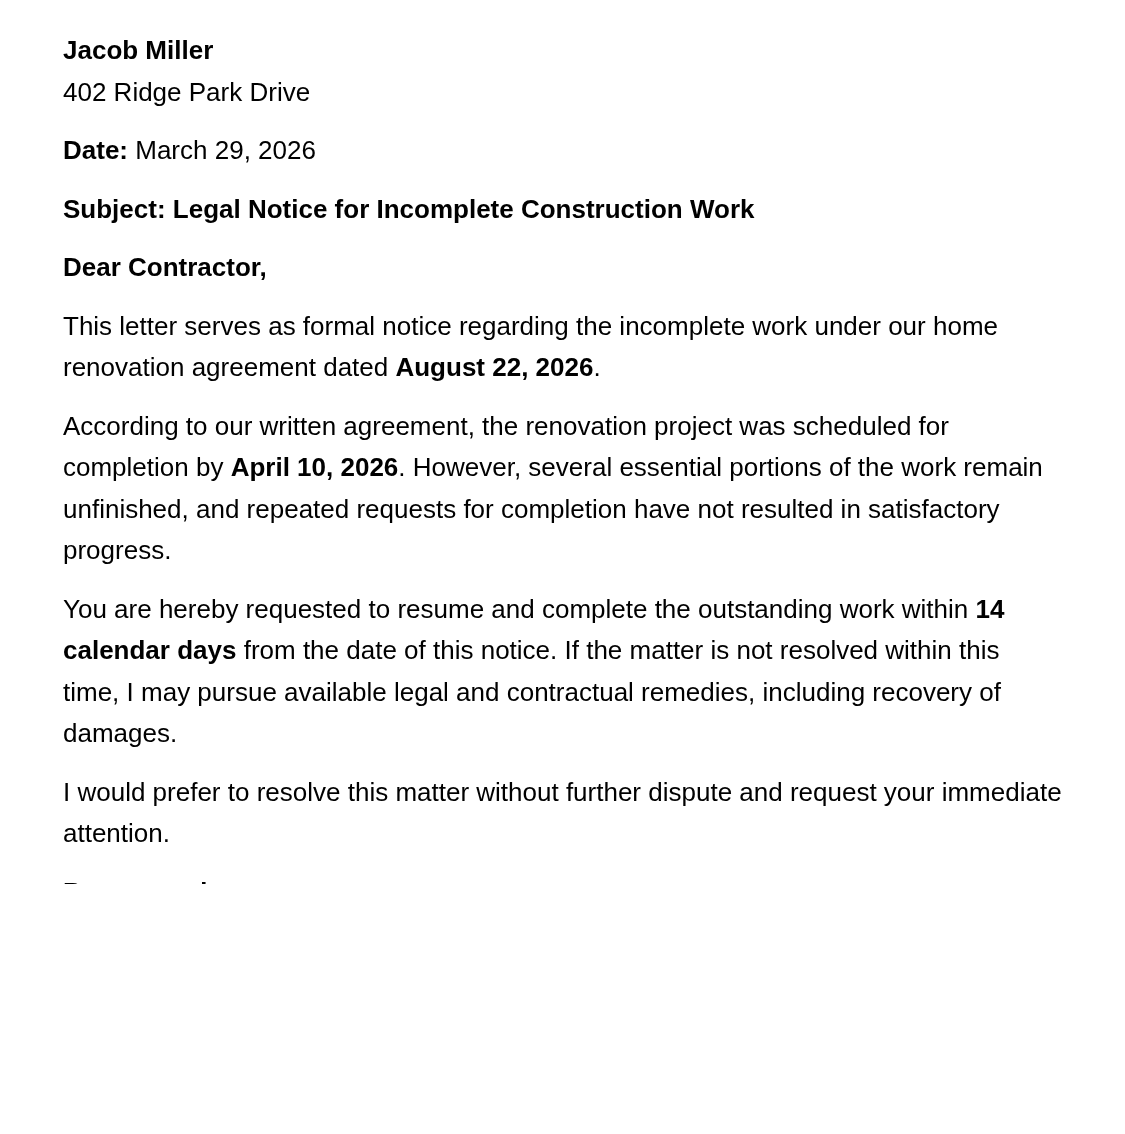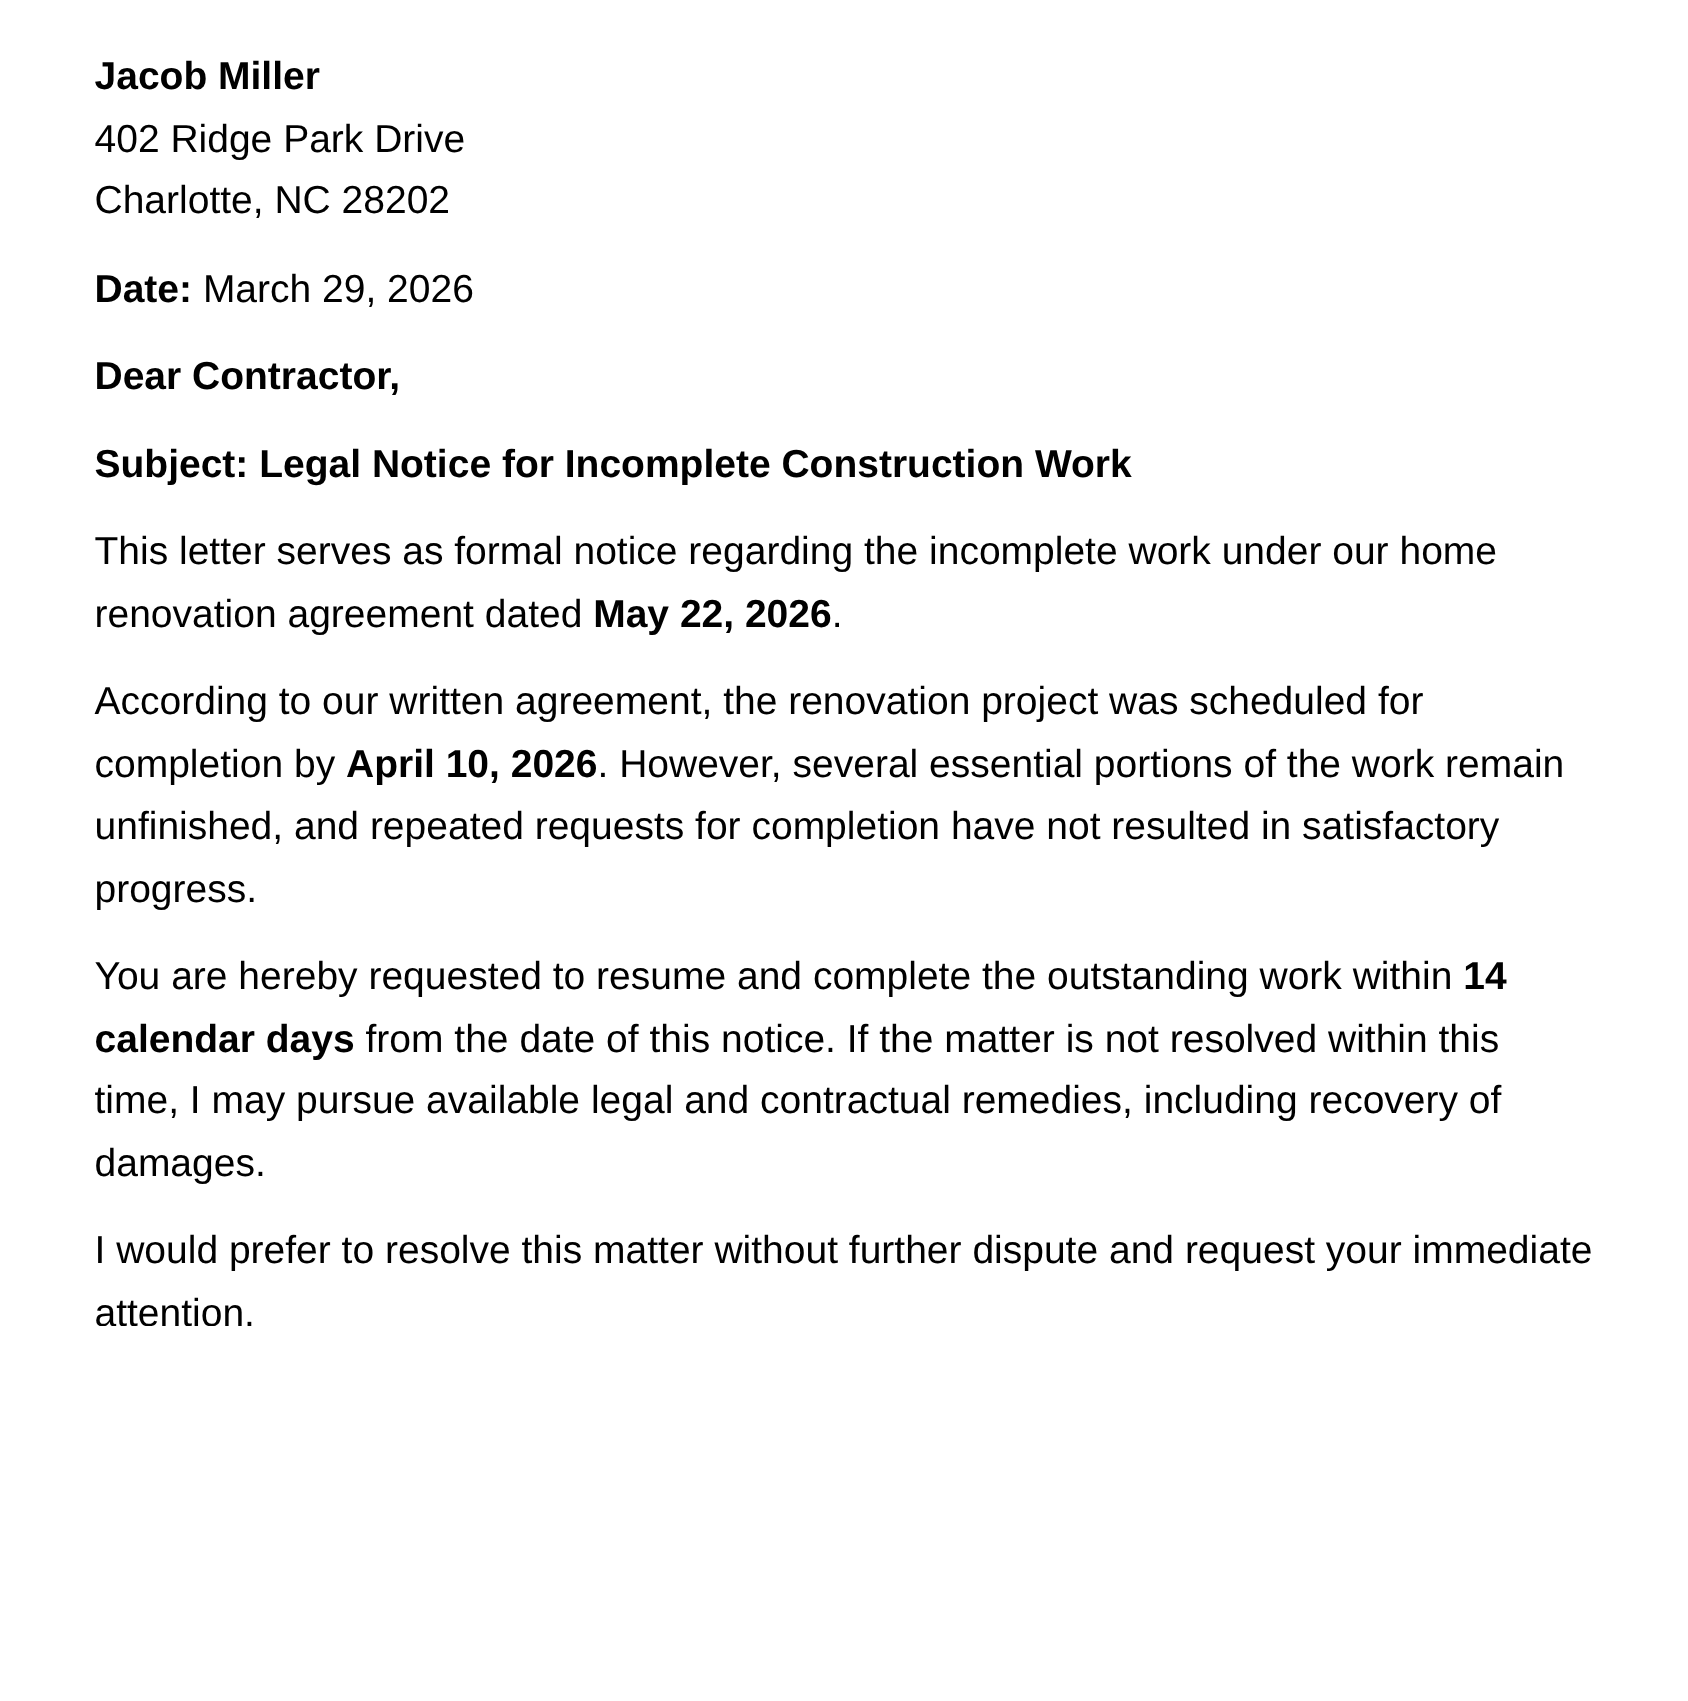--- a/index.html
+++ b/index.html
@@ -22,37 +22,36 @@
   p { margin: 0; }
 </style>
 </head>
 <body>
 
 <div class="page">
 
   <div class="block">
     <p class="line bold">Jacob Miller</p>
     <p class="line">402 Ridge Park Drive</p>
-    <p class="line">Charlotte, NC 28202</p>
   </div>
 
   <p class="block">
     <strong>Date:</strong>
     <span>March 29, 2026</span>
   </p>
 
   <div class="block">
   </div>
 
+  <p class="block bold">Subject: Legal Notice for Incomplete Construction Work</p>
+
   <p class="block bold">Dear Contractor,</p>
 
-  <p class="block bold">Subject: Legal Notice for Incomplete Construction Work</p>
-
   <div>
-      <p class="block"><span>This letter serves as formal notice regarding the incomplete work under our home renovation agreement dated </span><strong>May 22, 2026</strong><span>.</span></p>
+      <p class="block"><span>This letter serves as formal notice regarding the incomplete work under our home renovation agreement dated </span><strong>August 22, 2026</strong><span>.</span></p>
       <p class="block"><span>According to our written agreement, the renovation project was scheduled for completion by </span><strong>April 10, 2026</strong><span>. However, several essential portions of the work remain unfinished, and repeated requests for completion have not resulted in satisfactory progress.</span></p>
       <p class="block"><span>You are hereby requested to resume and complete the outstanding work within </span><strong>14 calendar days</strong><span> from the date of this notice. If the matter is not resolved within this time, I may pursue available legal and contractual remedies, including recovery of damages.</span></p>
       <p class="block"><span>I would prefer to resolve this matter without further dispute and request your immediate attention.</span></p>
     </div>
 
   <div class="block">
     <p class="line bold">Best regards,</p>
     <p class="line">Jacob Miller</p>
   </div>
 

